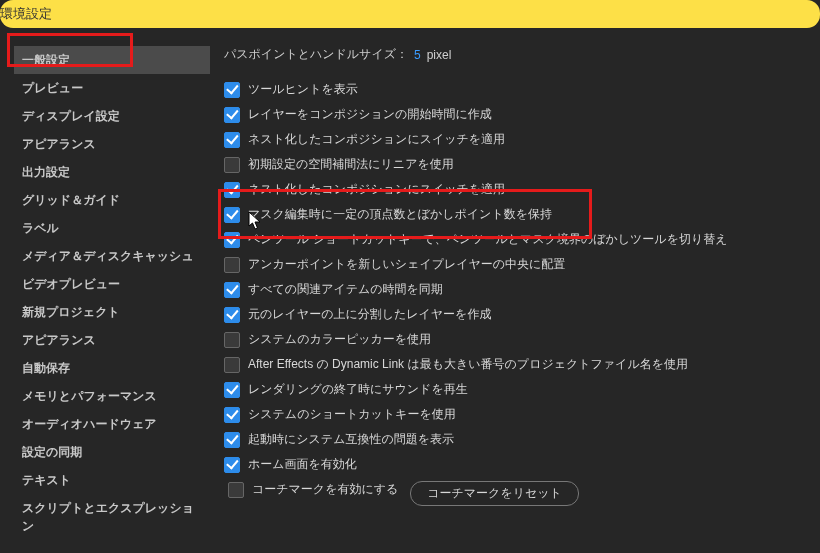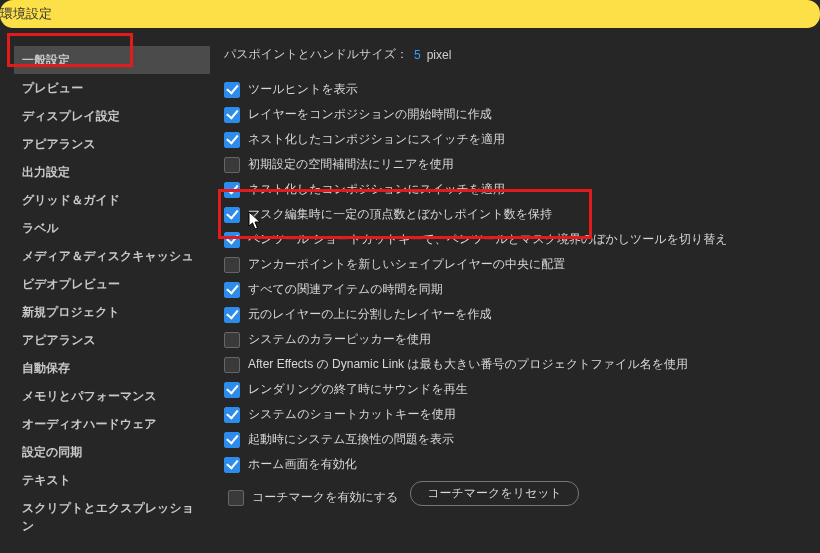--- a/index.html
+++ b/index.html
@@ -85,21 +85,21 @@
   .checkbox.checked::after {
     content: "";
     width: 9px;
     height: 5px;
     border-left: 2px solid #fff;
     border-bottom: 2px solid #fff;
     transform: rotate(-50deg) translate(1px,-1px);
   }
   .reset-row {
     display: flex;
-    align-items: flex-end;
+    align-items: flex-start;
     gap: 12px;
     padding: 4px 4px;
   }
   .outline-btn {
     border: 1px solid #777;
     border-radius: 12px;
     padding: 3px 16px;
     color: #d8d8d8;
     font-size: 12px;
     cursor: pointer;

